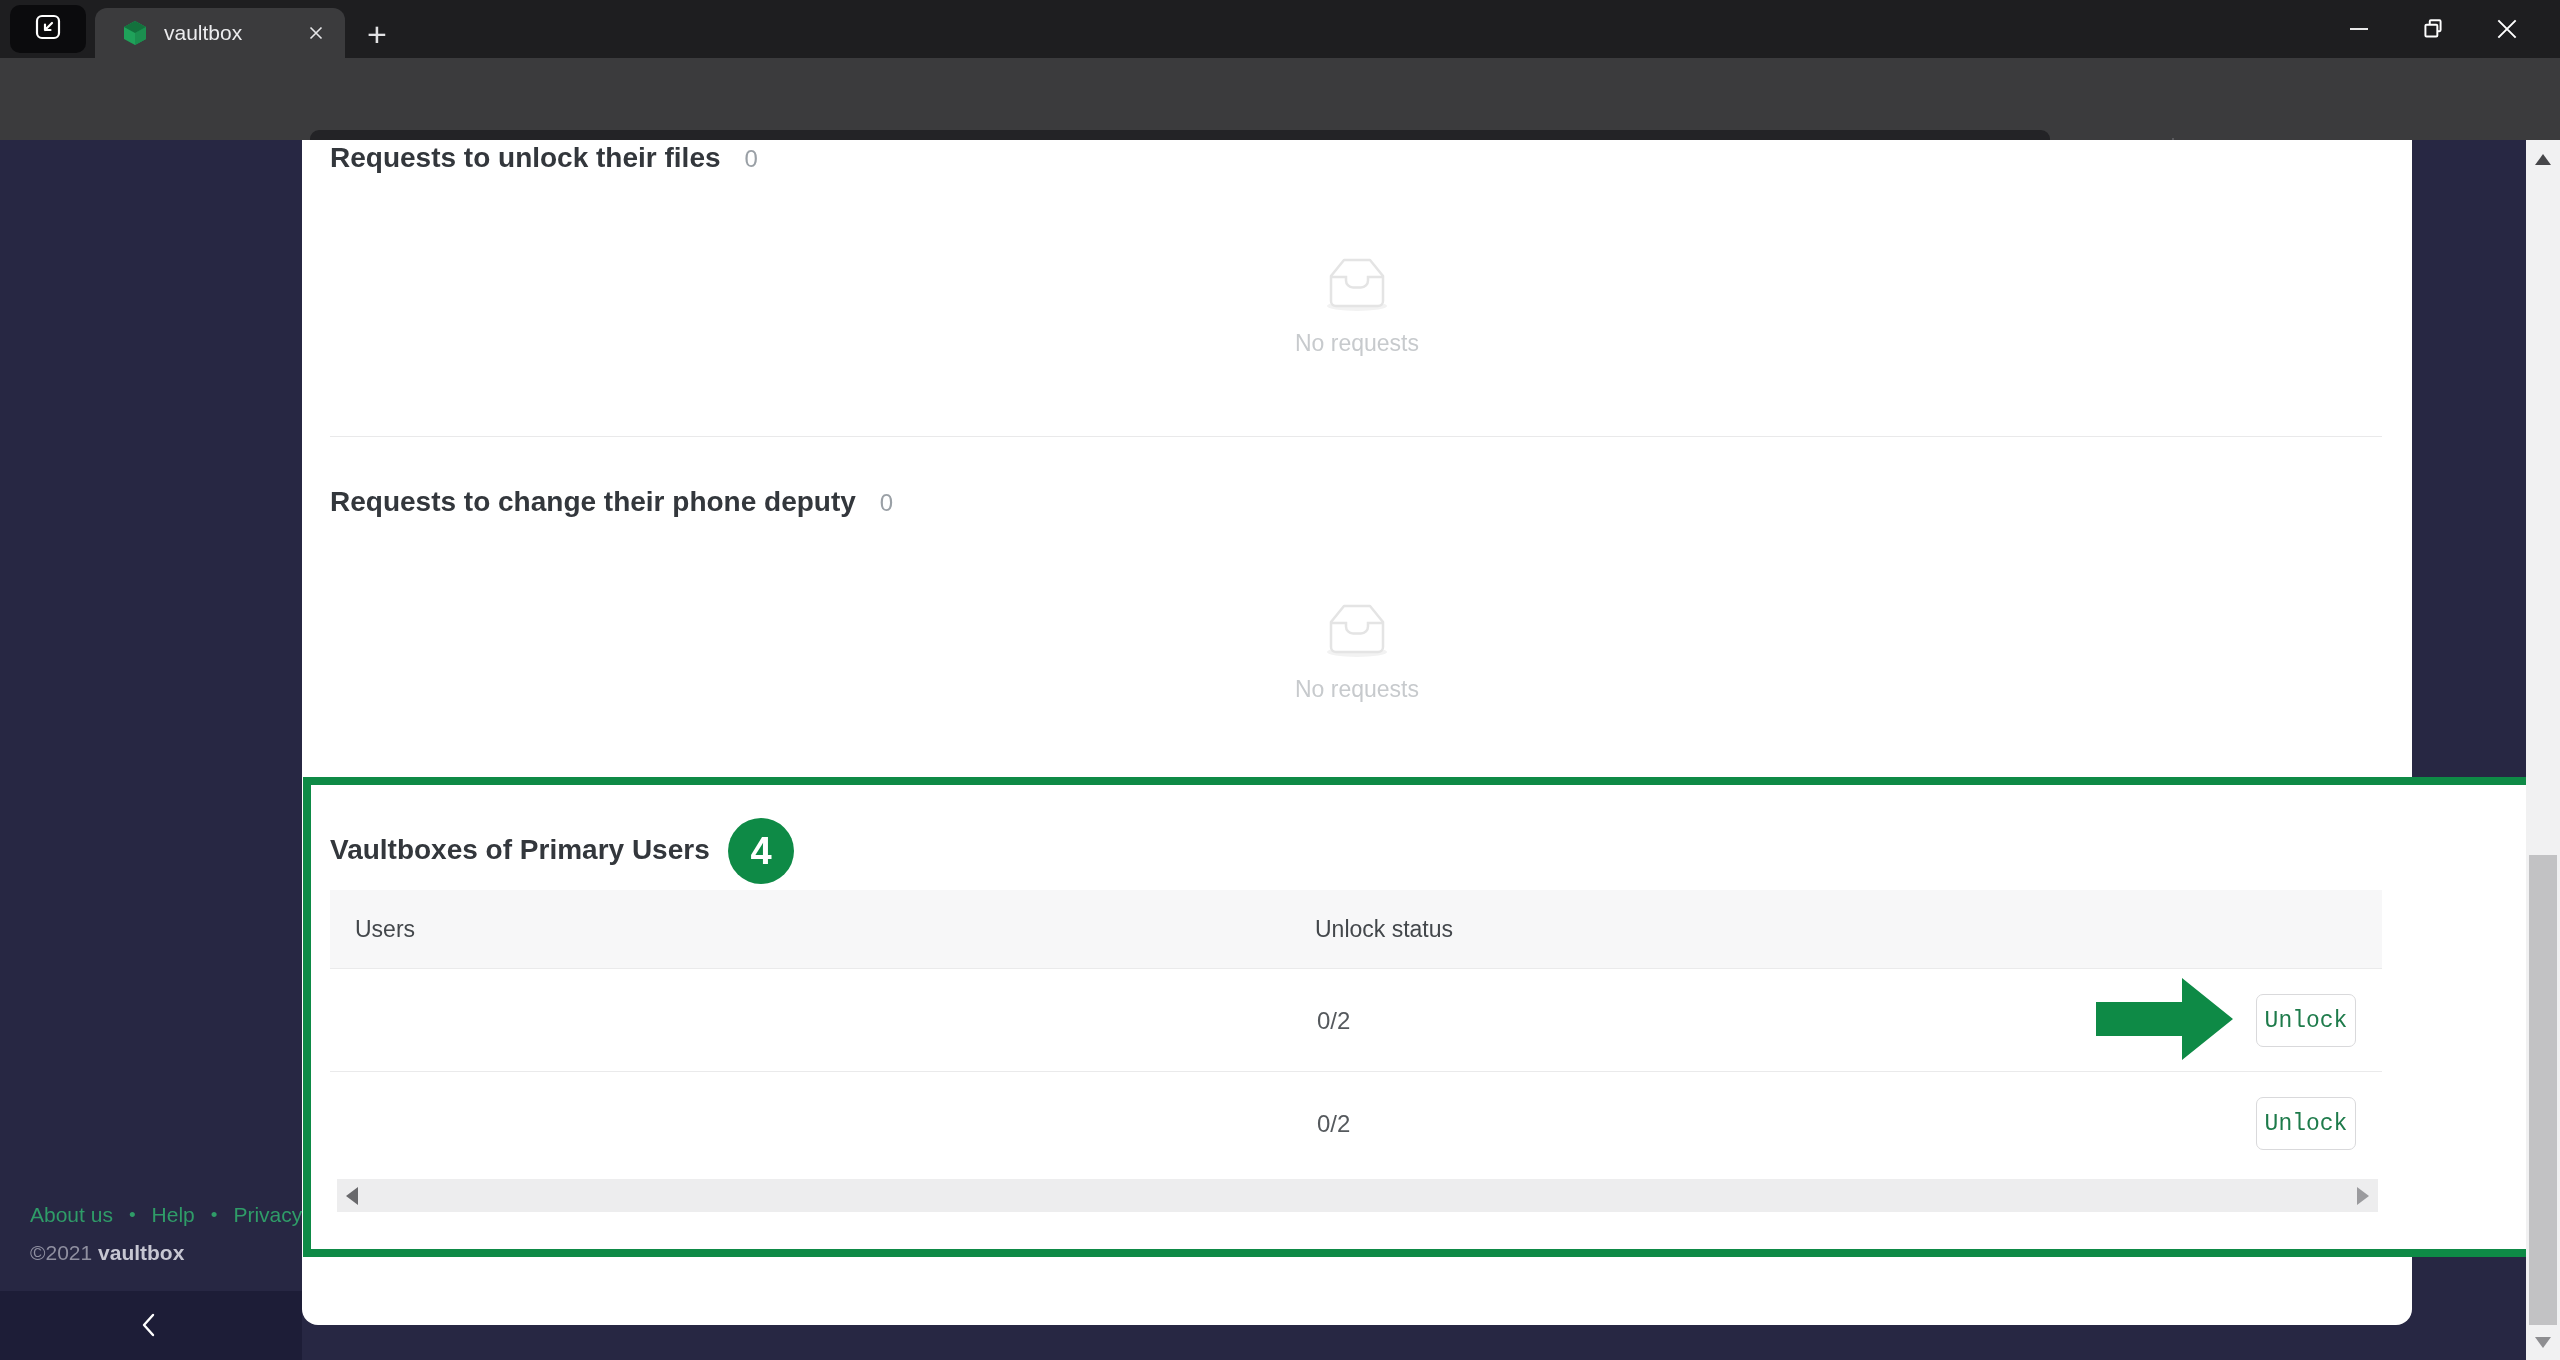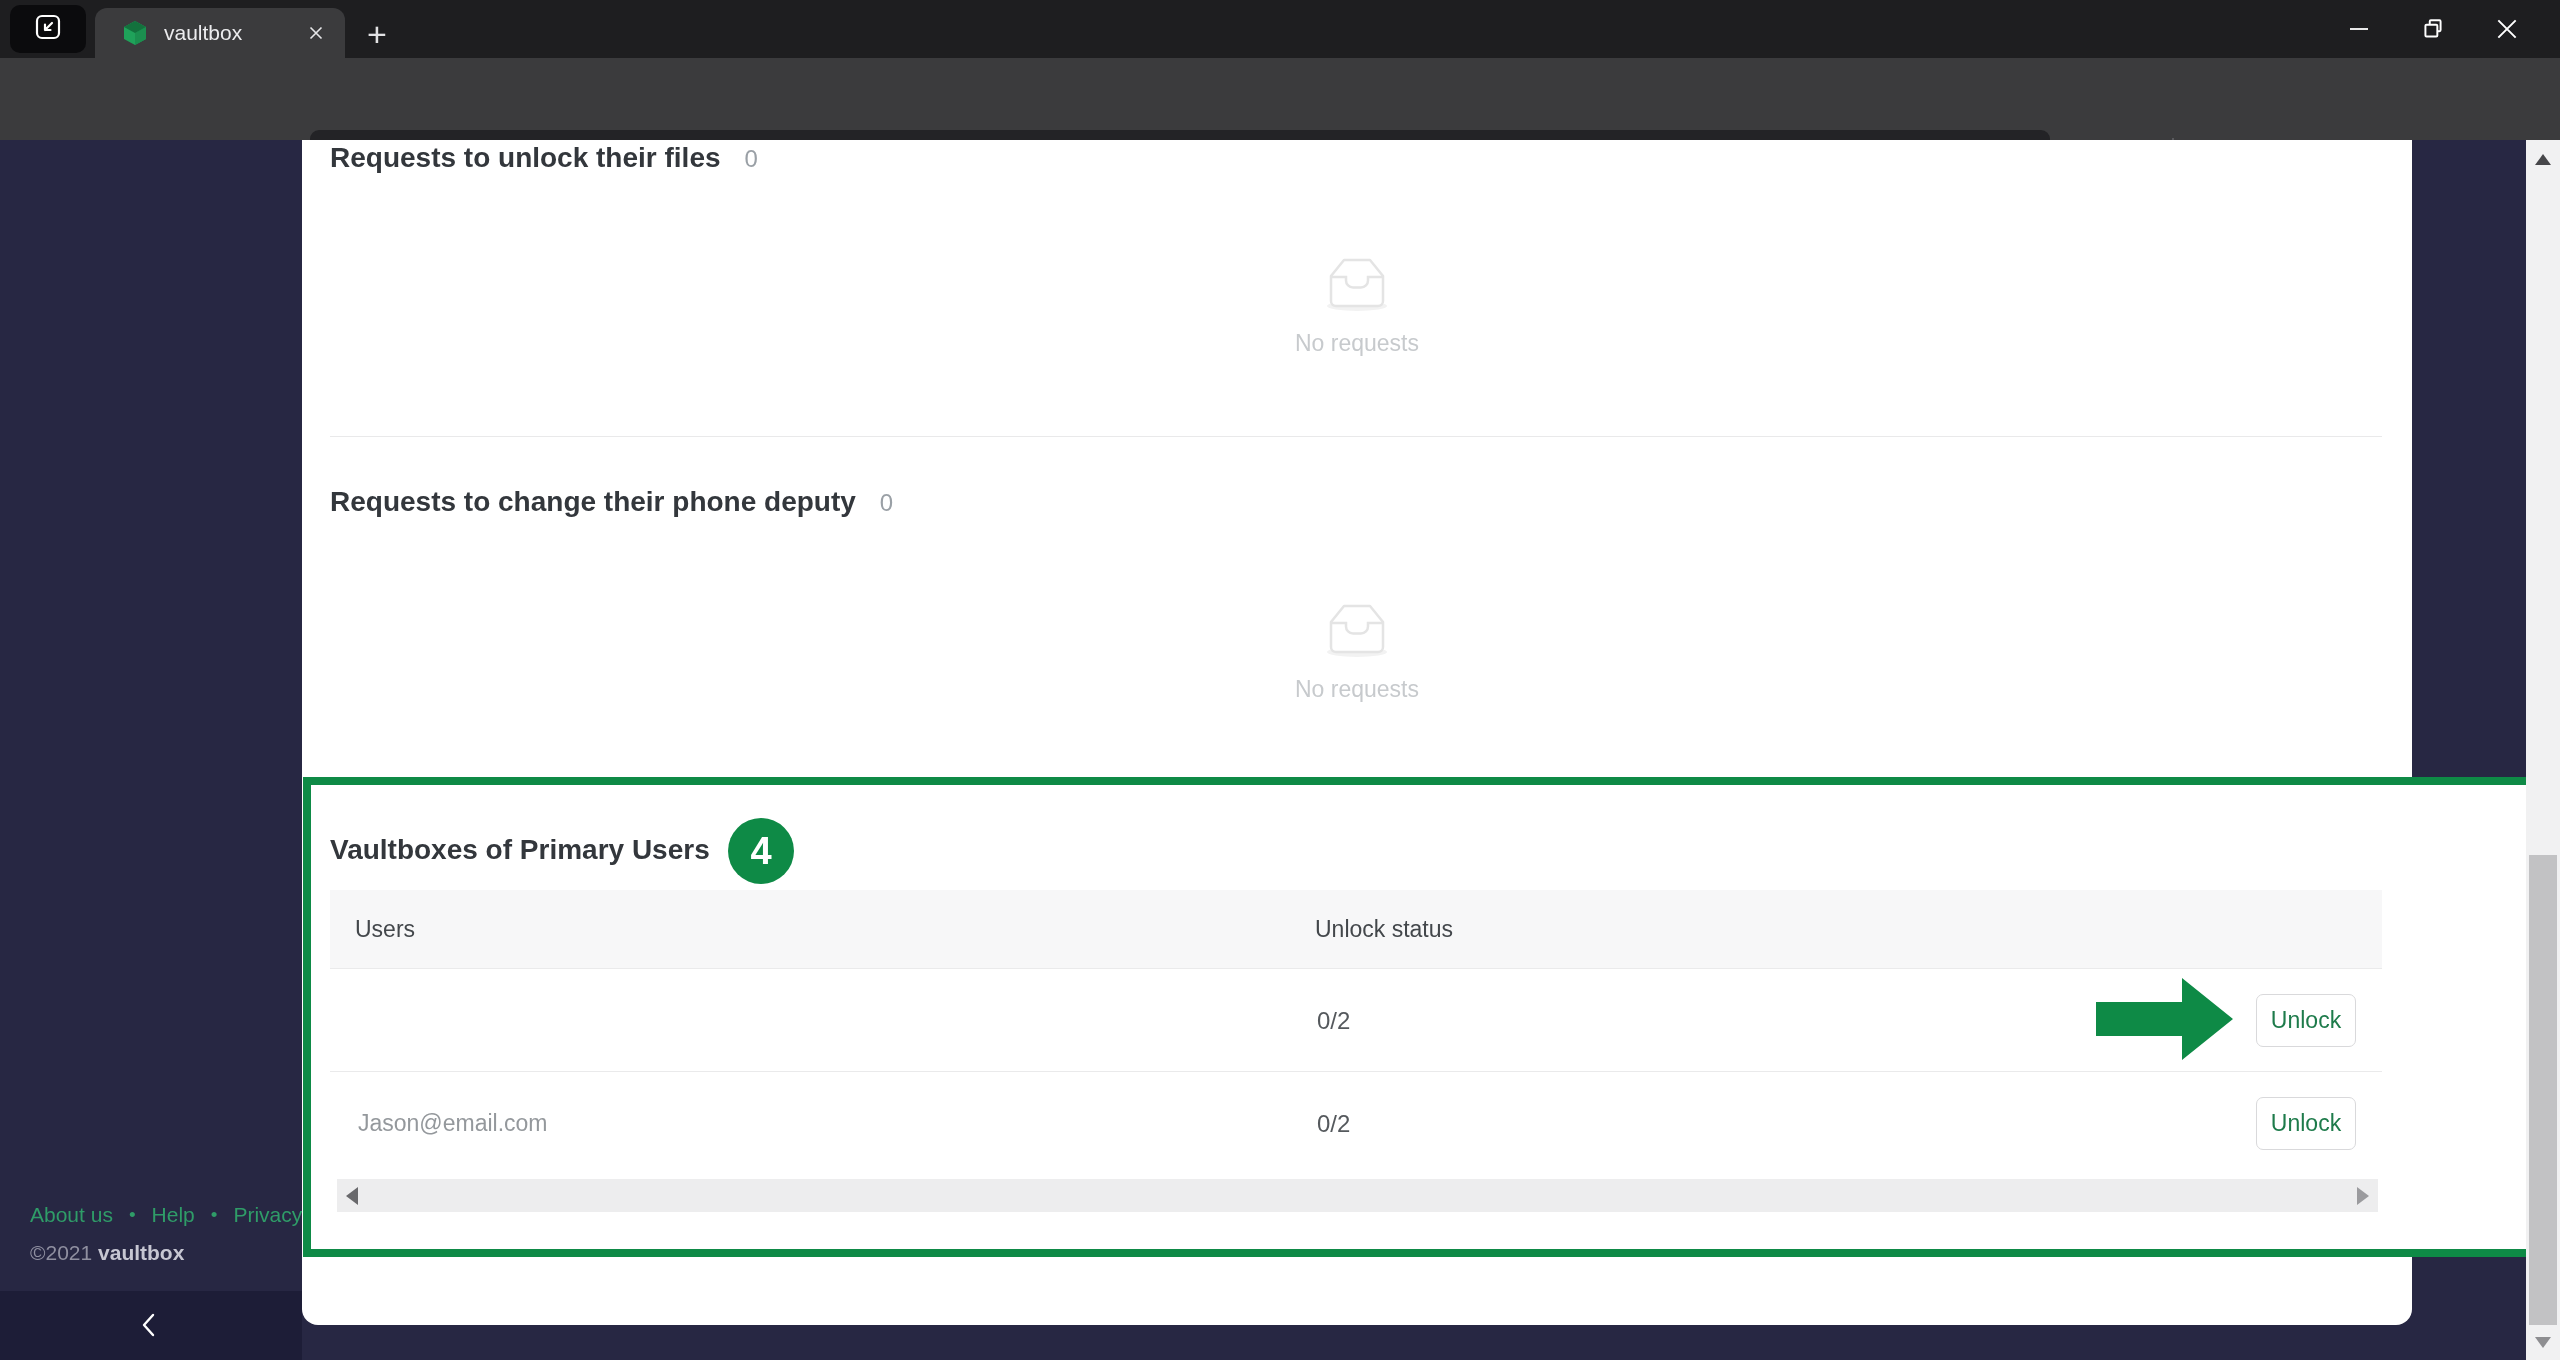--- a/index.html
+++ b/index.html
@@ -64,21 +64,21 @@
   #thead{left:19px;top:105px;width:2052px;height:78px;background:#f7f7f8;}
   #thead span{position:absolute;top:0;line-height:78px;font-size:23px;color:#43474b;}
   #thead .c1{left:25px;} #thead .c2{left:985px;}
   .trow{left:19px;width:2052px;height:103px;border-top:1px solid #eaeaeb;}
   #row1{top:183px;} #row2{top:286px;height:104px;}
   .trow .owner{position:absolute;left:28px;top:0;line-height:103px;font-size:23px;color:var(--row-text);}
   .trow .status{position:absolute;left:987px;top:0;line-height:103px;font-size:24px;color:#55595d;}
   .unlock-btn{position:absolute;left:1926px;top:25px;width:100px;height:53px;background:#fff;
               border:1.5px solid #d9d9db;border-radius:7px;font-size:23px;color:var(--unlock-green);
               display:flex;align-items:center;justify-content:center;box-sizing:border-box;
-              font-family:Liberation Sans, sans-serif;text-align:center;}
+              font-family:Liberation Mono, monospace;text-align:center;}
   #arrow4{left:1785px;top:191px;width:137px;height:86px;}
   #hscroll{left:26px;top:394px;width:2041px;height:33px;background:#ededee;}
   .tri{width:0;height:0;position:absolute;top:8px;}
   #hs-left{left:9px;border-top:9px solid transparent;border-bottom:9px solid transparent;border-right:12px solid #69696c;}
   #hs-right{right:9px;border-top:9px solid transparent;border-bottom:9px solid transparent;border-left:12px solid #9b9b9e;}
 
   
   #side-links{left:30px;top:1063px;display:flex;gap:16px;align-items:center;font-size:21px;color:var(--green-link);}
   #side-links .dot{font-size:19px;}
   #copyright{left:30px;top:1101px;font-size:21px;color:#8f8fa0;}
@@ -265,21 +265,20 @@
         <div id="thead" class="abs">
           <span class="c1">Users</span>
           <span class="c2">Unlock status</span>
         </div>
 
         <div id="row1" class="abs trow">
           <span class="status">0/2</span>
           <button class="unlock-btn">Unlock</button>
         </div>
         <div id="row2" class="abs trow">
-          <span class="owner">Jason@email.com</span>
           <span class="status">0/2</span>
           <button class="unlock-btn">Unlock</button>
         </div>
 
         <div id="arrow4" class="abs">
           <svg width="137" height="86" viewBox="0 0 137 86">
             <polygon points="0,26 86,26 86,2 137,43 86,84 86,60 0,60" fill="#0e8a46"></polygon>
           </svg>
         </div>
 

